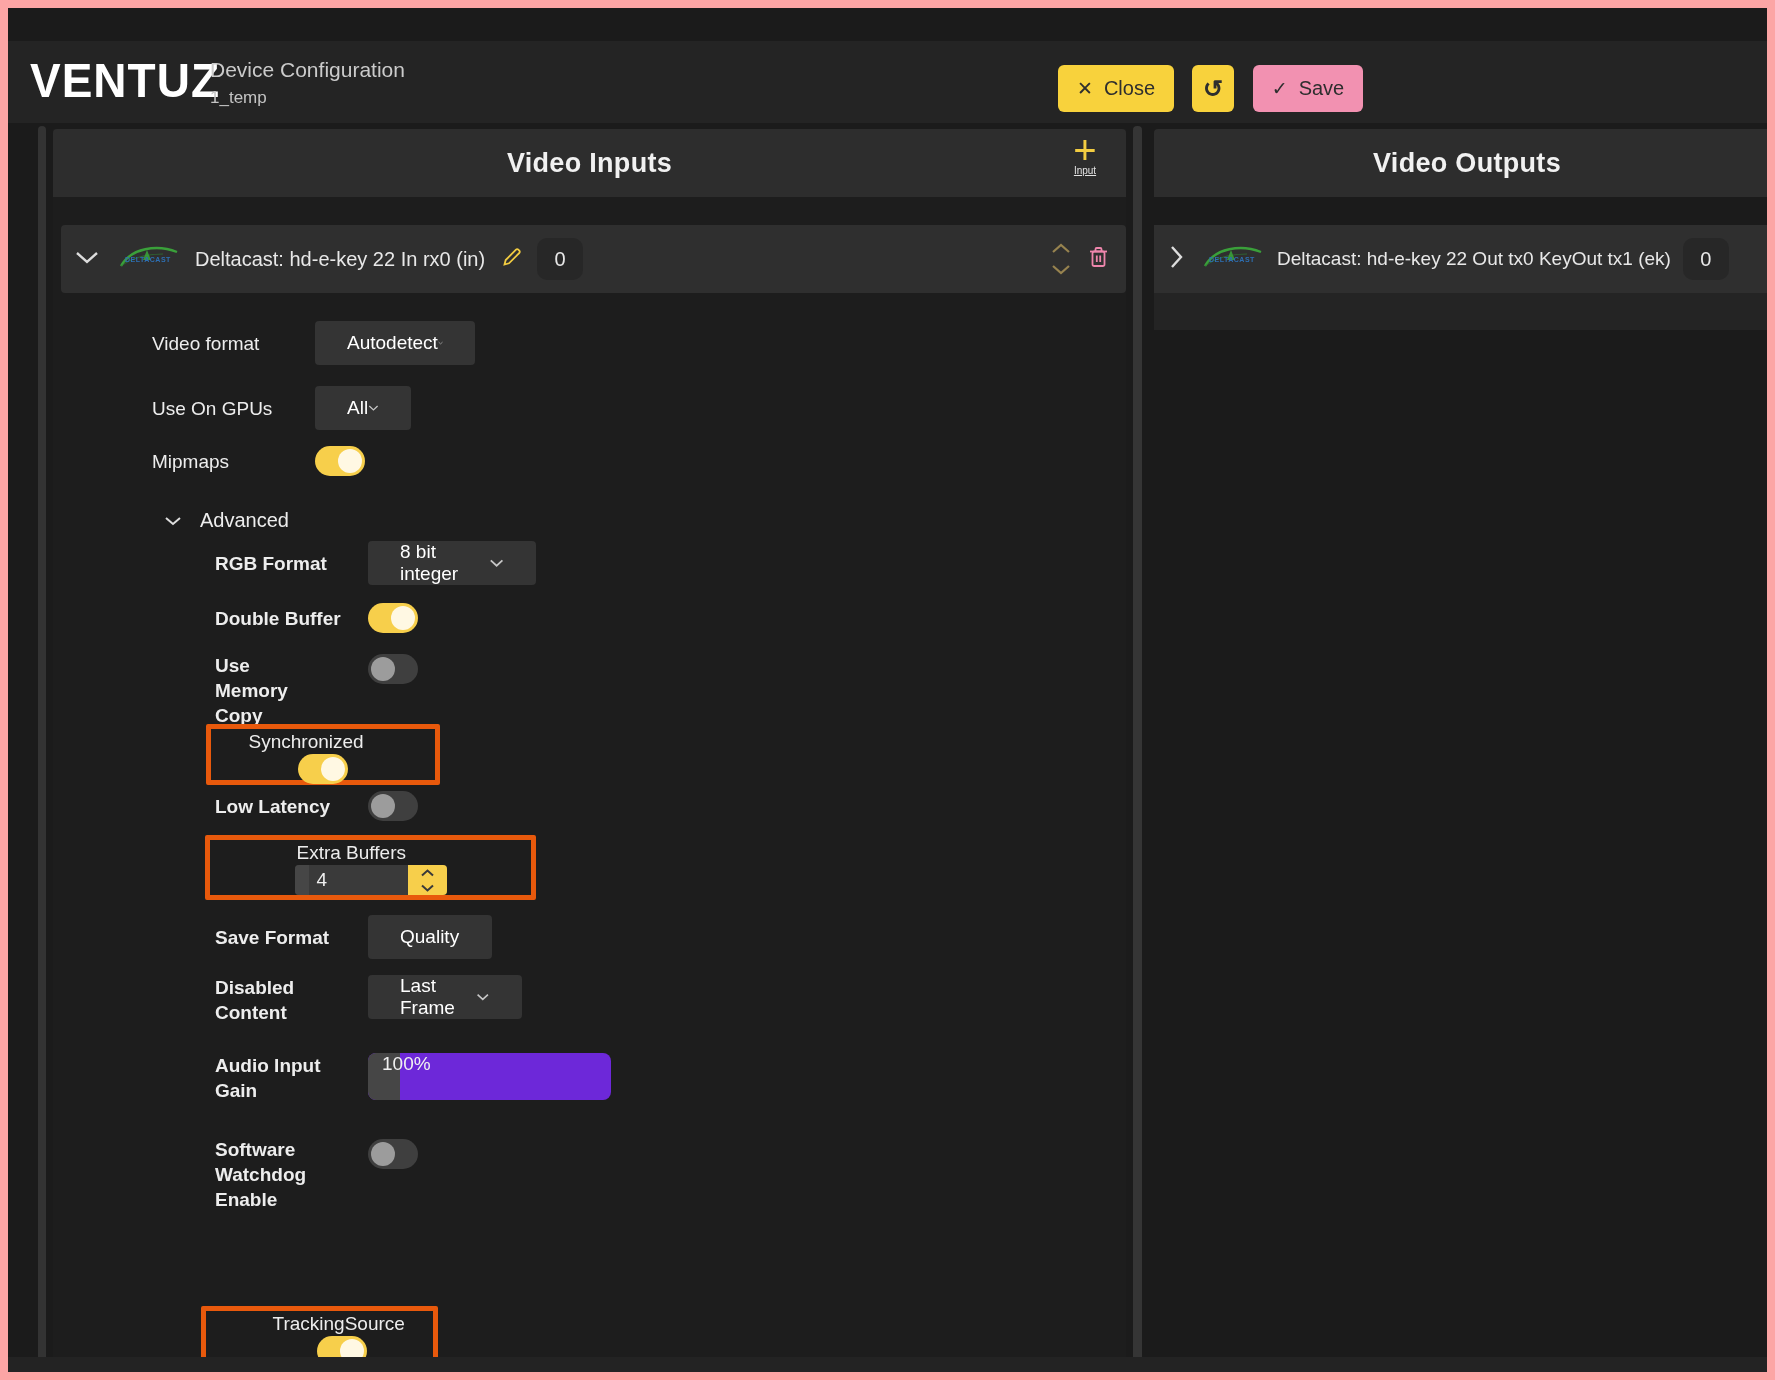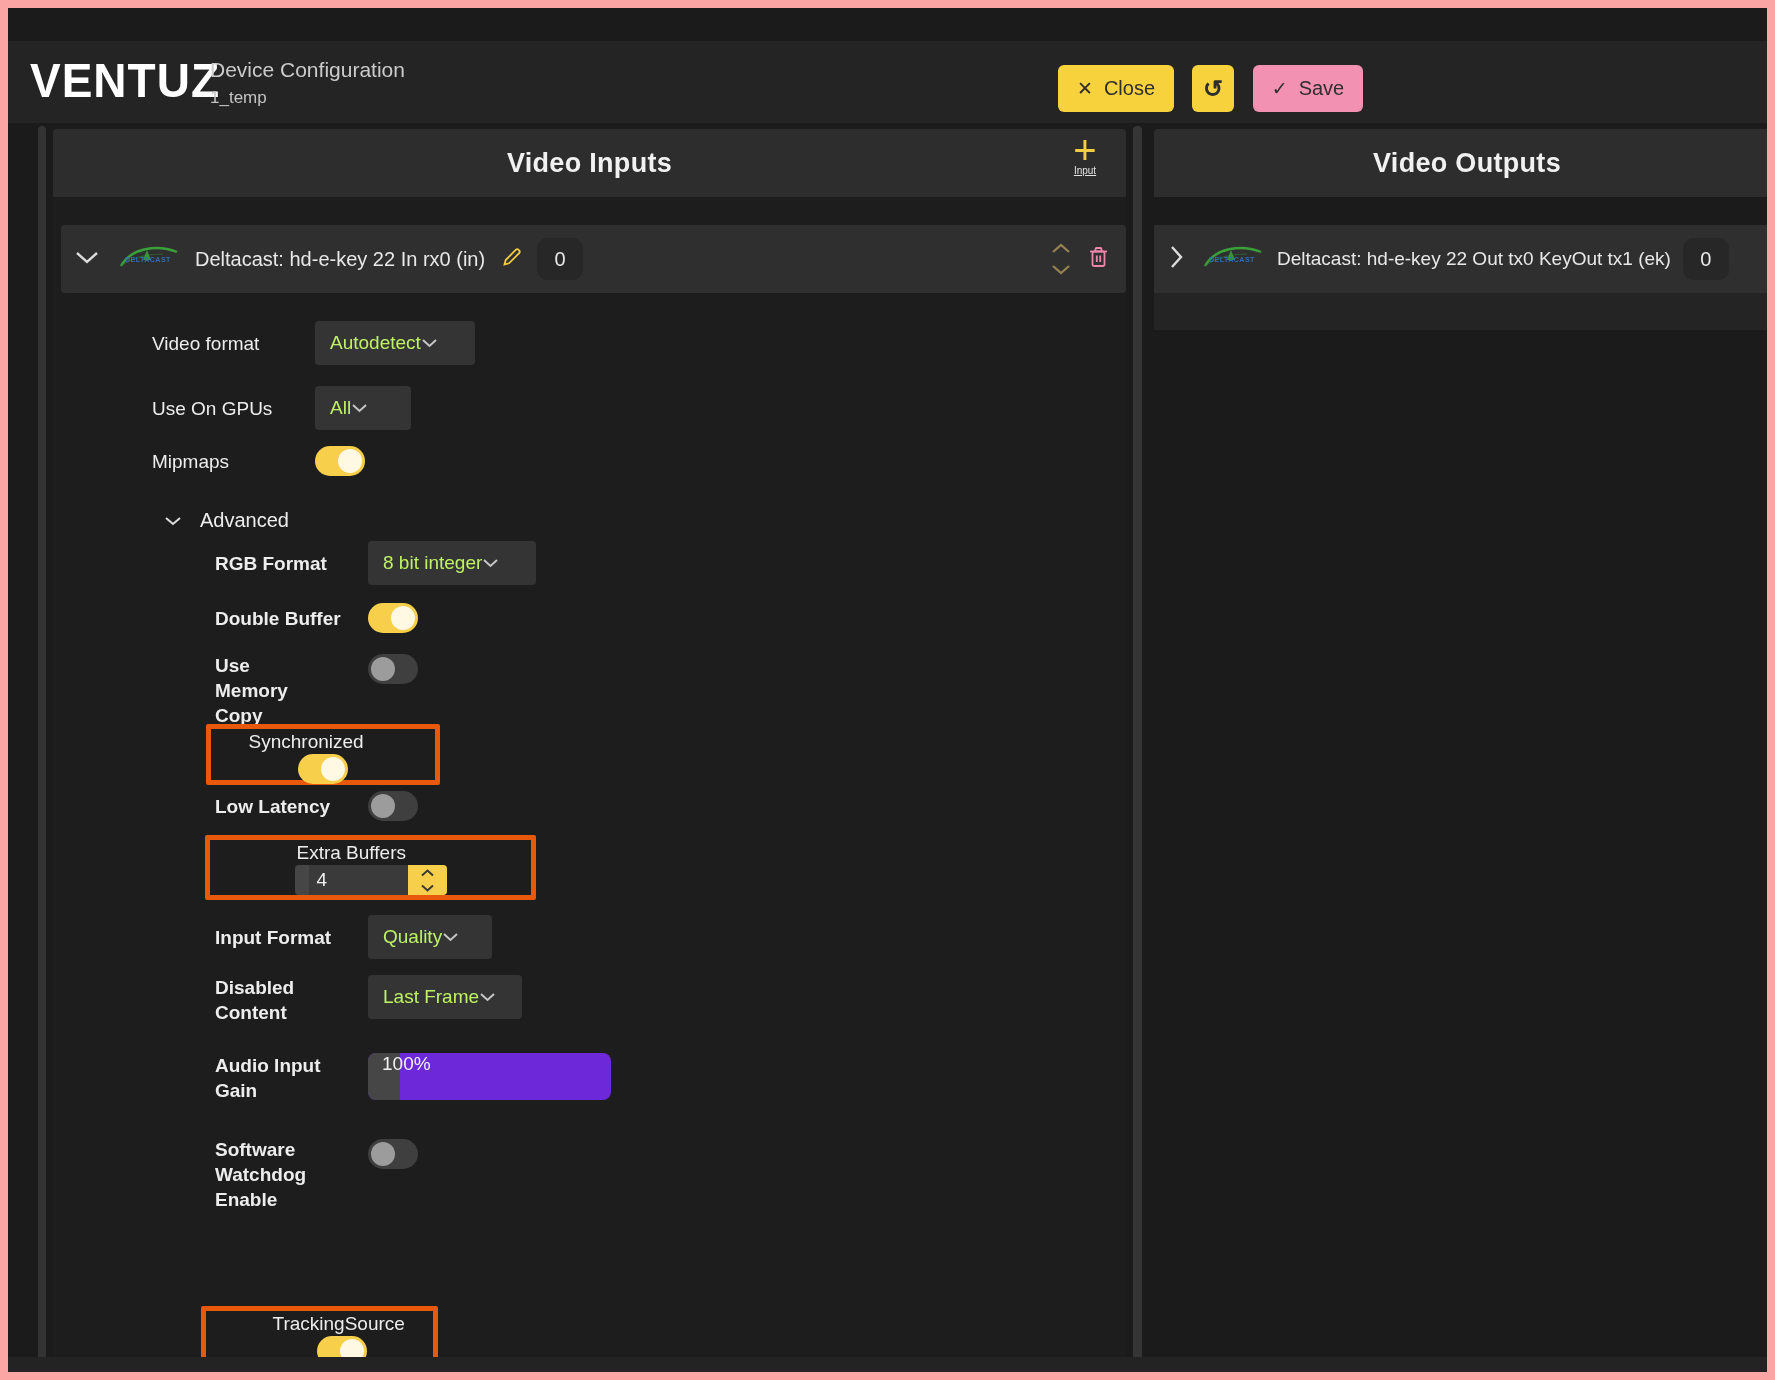--- a/index.html
+++ b/index.html
@@ -44,21 +44,21 @@
   .pencil{margin-left:16px;cursor:pointer;}
   .rowchev{margin-left:14px;cursor:pointer;}
   .dlogo{margin-left:20px;}
   
   .frow{position:absolute;display:flex;align-items:center;}
   .frow.start{align-items:flex-start;}
   .toplv{left:99px;}  .toplv .lbl{width:163px;}
   .advlv{left:162px;} .advlv .lbl{width:153px;font-weight:bold;}
   .lbl{font-size:19px;color:#ededed;line-height:25px;}
   .lbl.w110{width:110px;} .lbl.w100{width:100px;} .lbl.w122{width:122px;}
-  .sel{height:44px;background:#343434;border-radius:4px;display:flex;align-items:center;justify-content:flex-start;padding:0 15px;font-size:19px;color:#bef264;box-sizing:border-box;cursor:pointer;}
+  .sel{height:44px;background:#343434;border-radius:4px;display:flex;align-items:center;justify-content:flex-start;padding:0 32px;font-size:19px;color:#ffffff;box-sizing:border-box;cursor:pointer;}
   .toggle{width:50px;height:30px;border-radius:15px;position:relative;flex:0 0 auto;cursor:pointer;}
   .toggle.on{background:#f7cf4b;}
   .toggle.off{background:#3f3f3f;}
   .knob{position:absolute;top:3px;width:24px;height:24px;border-radius:50%;}
   .toggle.on .knob{right:3px;background:#fff8e3;}
   .toggle.off .knob{left:3px;background:#9c9c9c;}
   .advhead{position:absolute;left:111px;top:379px;display:flex;align-items:center;gap:18px;cursor:pointer;}
   .advhead .lbl{width:auto;font-size:20px;}
   .hlbox{position:absolute;border:5px solid #e8590c;border-radius:2px;display:flex;align-items:center;box-sizing:border-box;flex-direction:column;}
   .numfield{position:relative;width:152px;height:46px;background:#3a3a3a;border-radius:4px;display:flex;align-items:center;overflow:hidden;cursor:text;}
@@ -226,21 +226,21 @@
               <polyline points="2,6.5 7.5,1.5 13,6.5" fill="none" stroke="#3a3a3a" stroke-width="2"></polyline>
             </svg>
           <svg width="15" height="8" viewBox="0 0 15 8">
               <polyline points="2,1.5 7.5,6.5 13,1.5" fill="none" stroke="#3a3a3a" stroke-width="2"></polyline>
             </svg>
         </span>
       </span>
     </div>
 
     <div class="frow advlv" style="top:786px;">
-      <span class="lbl">Input Format</span>
+      <span class="lbl">Save Format</span>
       <span class="sel" style="width:124px;">
         <span>Quality</span>
         <svg width="17" height="10" viewBox="0 0 17 10">
             <polyline points="2,2 8.5,8 15,2" fill="none" stroke="#c6c6c6" stroke-width="2"></polyline>
           </svg>
       </span>
     </div>
 
     <div class="frow advlv start" style="top:846px;">
       <span class="lbl w110" style="margin-right:43px;">Disabled Content</span>

